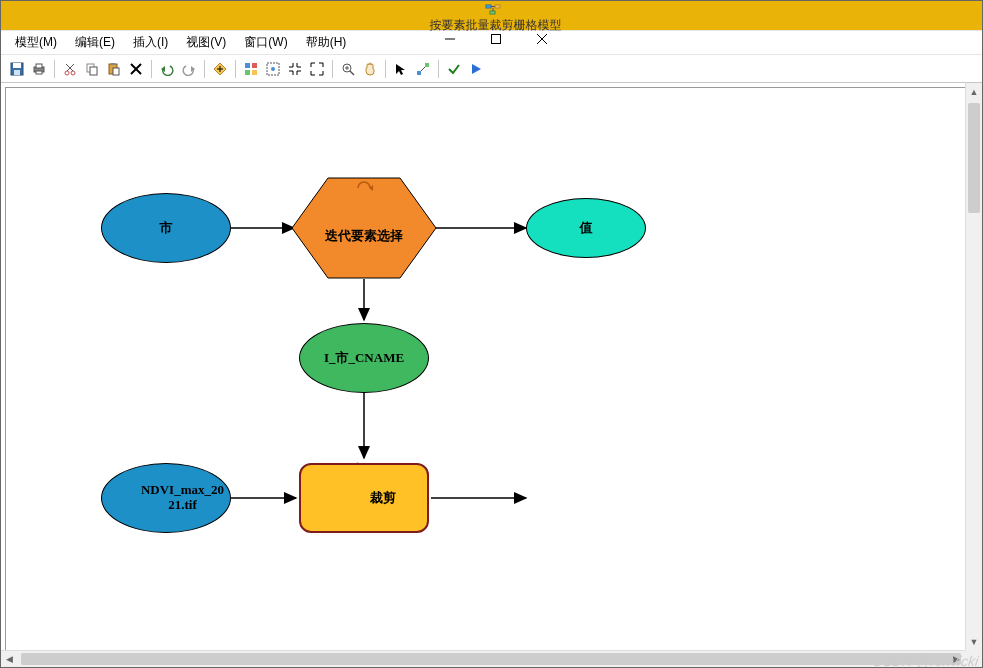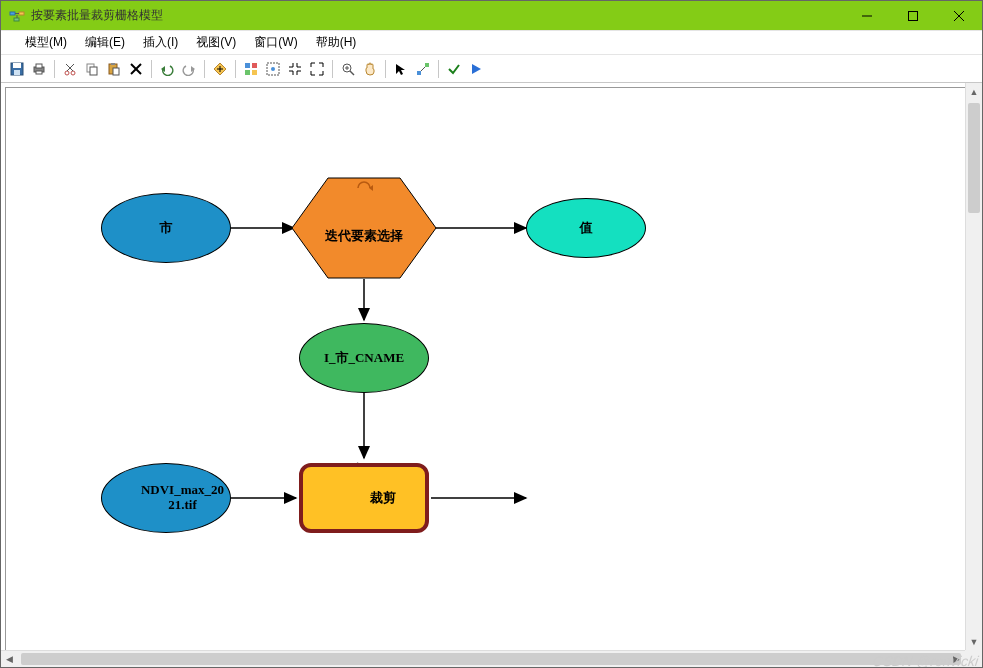--- a/index.html
+++ b/index.html
@@ -1,23 +1,23 @@
 <!DOCTYPE html>
 <html><head>
 <meta charset="utf-8">
 <style>
 * { box-sizing: border-box; margin: 0; padding: 0; }
 body { font-family: "Microsoft YaHei", "SimSun", Arial, sans-serif; font-size: 12px; background: #fff; overflow: hidden; }
 .window { width: 983px; height: 668px; border: 1px solid #666; display: flex; flex-direction: column; position: relative; }
-.titlebar { height: 30px; display: flex; align-items: center; padding: 0 0 0 8px; background: #84cc16; border-bottom: 1px solid #e5e5e5; }
+.titlebar { height: 30px; display: flex; align-items: center; padding: 0 0 0 8px; background: #eab308; border-bottom: 1px solid #e5e5e5; flex-direction: column; }
 .titlebar .app-ico { width: 16px; height: 16px; margin-right: 6px; display: inline-flex; align-items: center; justify-content: center; }
 .titlebar .title { flex: 1; color: #333; }
 .win-ctrls { display: flex; height: 100%; }
 .win-btn { width: 46px; height: 100%; display: flex; align-items: center; justify-content: center; color: #333; cursor: default; }
-.menubar { height: 24px; display: flex; align-items: center; padding: 0 16px; gap: 2px; border-bottom: 1px solid #e5e5e5; }
+.menubar { height: 24px; display: flex; align-items: center; padding: 0 6px; gap: 2px; border-bottom: 1px solid #e5e5e5; }
 .menu-item { padding: 3px 8px; cursor: default; }
 .toolbar { height: 28px; display: flex; align-items: center; padding: 0 6px; gap: 2px; border-bottom: 1px solid #c7c7c7; }
 .tool-btn { width: 20px; height: 20px; display: flex; align-items: center; justify-content: center; cursor: default; border: 1px solid transparent; }
 .tool-sep { width: 1px; height: 18px; background: #c7c7c7; margin: 0 3px; }
 .canvas-wrap { flex: 1; position: relative; overflow: hidden; }
 .canvas-inner { position: absolute; inset: 4px 4px 4px 4px; border: 1px solid #999; background: #fff; }
 .vscroll { position: absolute; right: 0; top: 0; bottom: 17px; width: 17px; background: #f0f0f0; border-left: 1px solid #ddd; }
 .vscroll .thumb { position: absolute; left: 2px; right: 2px; top: 20px; height: 110px; background: #cdcdcd; border-radius: 2px; }
 .vscroll .arr { position: absolute; left: 0; right: 0; height: 17px; display:flex;align-items:center;justify-content:center;color:#666;font-size:9px;}
 .vscroll .arr.up{top:0}.vscroll .arr.dn{bottom:0}
@@ -25,21 +25,21 @@
 .hscroll .thumb { position: absolute; top: 2px; bottom: 2px; left: 20px; width: 940px; background: #cdcdcd; border-radius: 2px; }
 .hscroll .arr { position: absolute; top:0;bottom:0;width:17px;display:flex;align-items:center;justify-content:center;color:#666;font-size:9px;}
 .hscroll .arr.lf{left:0}.hscroll .arr.rt{right:0}
 .grip { position: absolute; right:0;bottom:0;width:17px;height:17px;background:#f0f0f0;}
 
 .node { position: absolute; display: flex; align-items: center; justify-content: center; text-align: center; font-family: "SimSun", serif; font-weight: bold; font-size: 13px; color: #000; }
 .ellipse { border-radius: 50%; }
 .n-blue { background: #1e90c8; border: 1px solid #000; }
 .n-green { background: #3fb85f; border: 1px solid #000; align-items: center; }
 .n-cyan { background: #14e0c0; border: 1px solid #000; }
-.n-orange-rect { background: #ffc125; border: 4px solid #7f1d1d; border-radius: 12px; padding-left: 38px; }
+.n-orange-rect { background: #ffc125; border: 2px solid #7f1d1d; border-radius: 12px; padding-left: 38px; }
 .watermark { position: absolute; right: 4px; bottom: -2px; color: #ccc; font-size: 14px; font-style: italic; font-family: Arial; transform: skewX(-8deg); }
 svg.model { position: absolute; inset: 0; width: 100%; height: 100%; }
 .node-label { pointer-events: none; padding: 0 6px; line-height: 1.15; white-space: pre-line; }
 .hex-label { position: absolute; display:flex;align-items:center;justify-content:center;font-family:"SimSun",serif;font-weight:bold;font-size:13px;color:#000;text-align:center; }
 </style>
 </head>
 <body>
 
 <div class="window">
 

